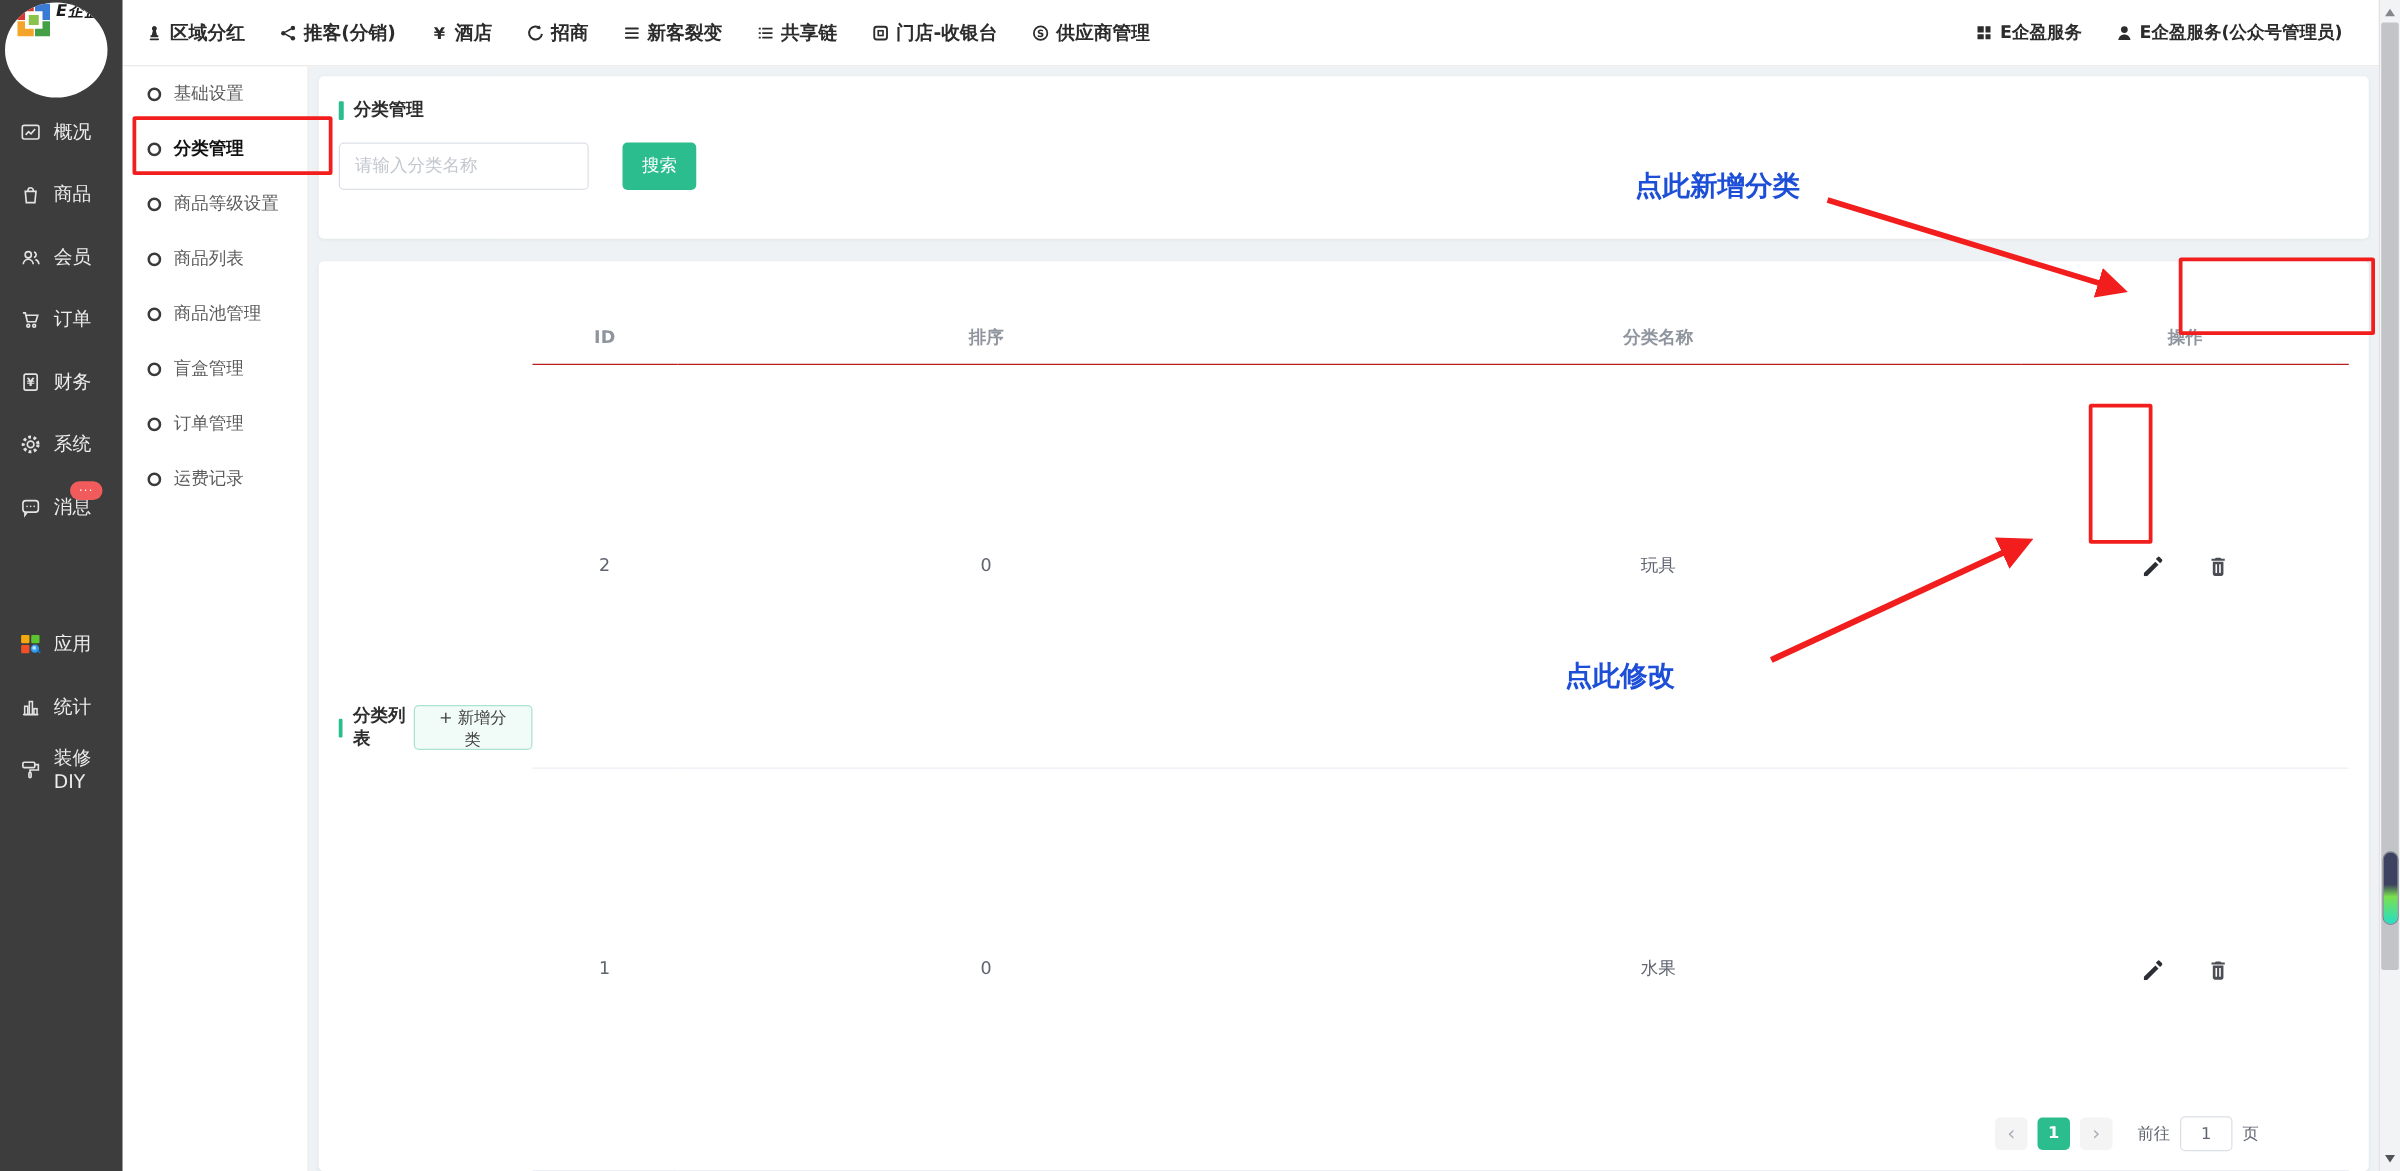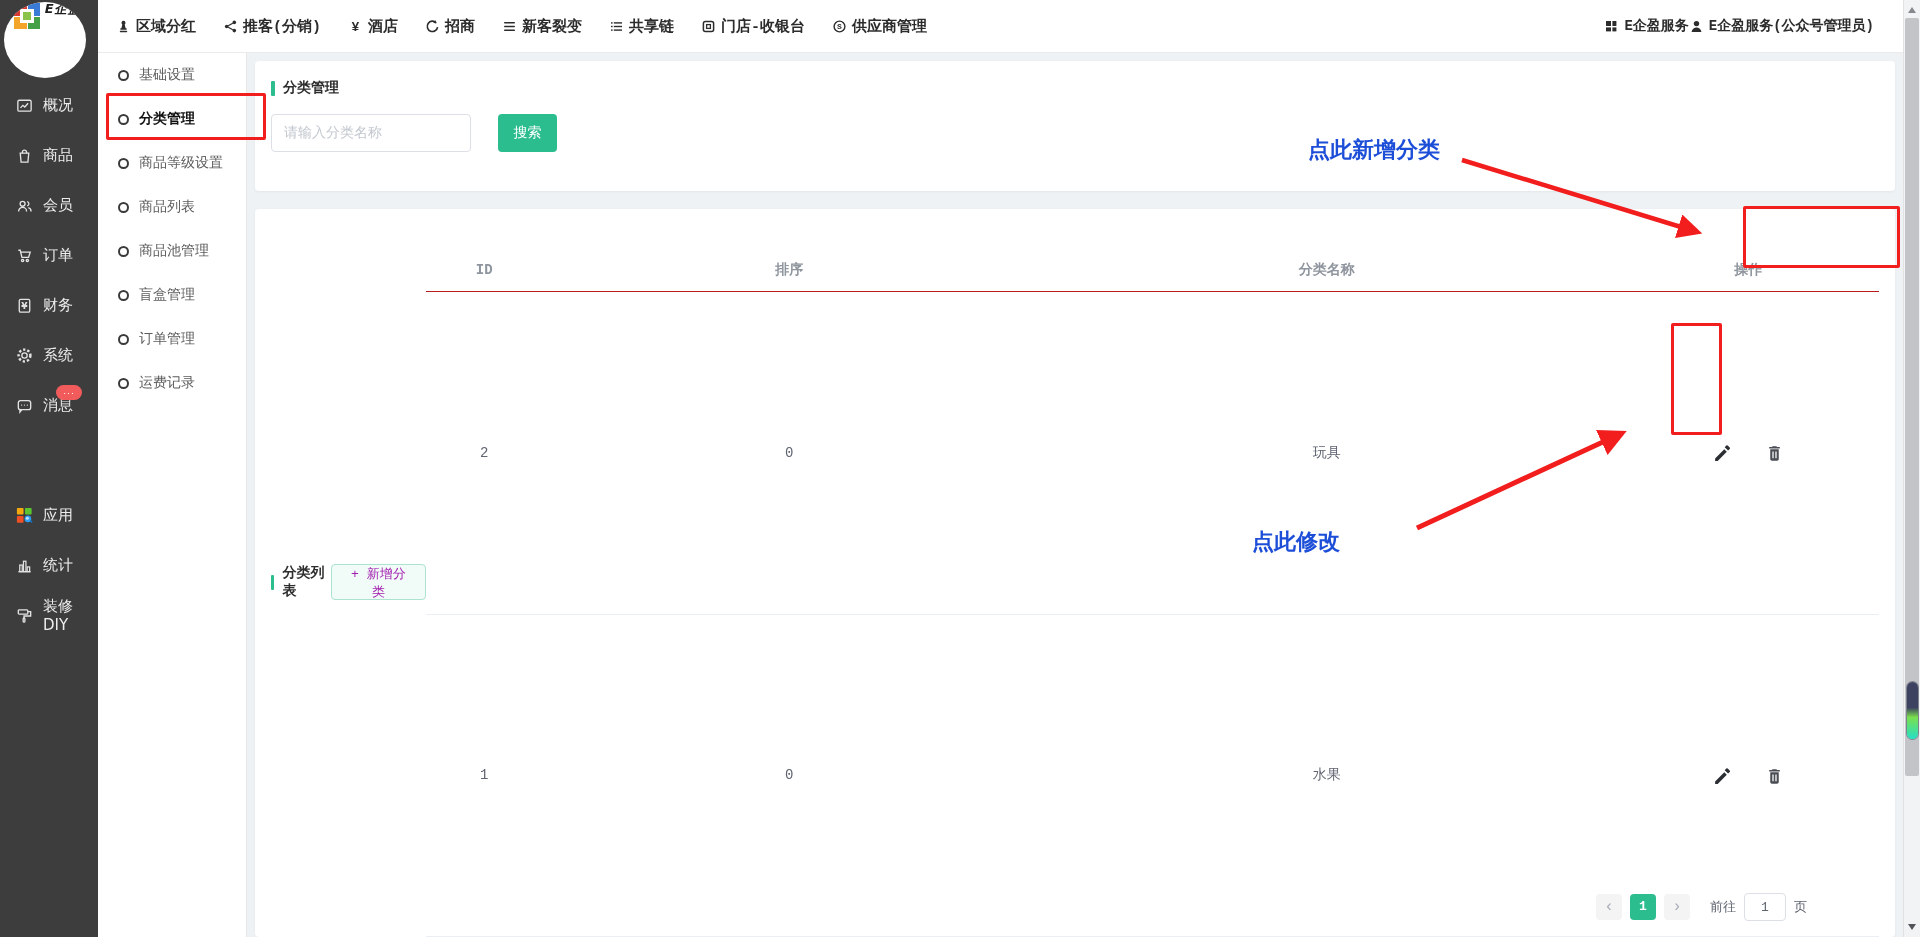--- a/index.html
+++ b/index.html
@@ -14,26 +14,26 @@
                display:flex;flex-direction:row;justify-content:center;overflow:hidden;}
   .logo-text{font-size:13px;font-weight:bold;font-style:italic;color:#1d1d1d;margin-top:-2px;letter-spacing:.5px;}
   .side-item{height:50px;display:flex;align-items:center;gap:9px;padding-left:15px;color:#ededed;
              font-size:15px;cursor:pointer;position:relative;}
   .side-item svg{flex:0 0 auto;}
   .side-group-bottom{margin-top:60px;}
   .badge{position:absolute;left:56px;top:5px;min-width:26px;height:15px;background:#f25b5b;border-radius:8px;
          color:#fff;font-size:9px;line-height:13px;text-align:center;letter-spacing:1px;padding:0 3px;box-sizing:border-box;}
 
   
-  .right-col{flex:1;display:flex;flex-direction:column;min-width:0;font-family:Liberation Mono, monospace;}
+  .right-col{flex:1;display:flex;flex-direction:column;min-width:0;}
   .topbar{flex:0 0 52px;background:#fff;border-bottom:1px solid #ebebeb;display:flex;align-items:center;
           justify-content:space-between;padding:0 46px 0 18px;position:relative;z-index:1;}
   .top-menu{display:flex;align-items:center;gap:27px;}
   .top-item{display:flex;align-items:center;gap:5px;font-size:15px;font-weight:600;color:#2c2c2c;cursor:pointer;white-space:nowrap;}
-  .top-right{display:flex;align-items:center;}
+  .top-right{display:flex;align-items:center;gap:26px;}
   .top-right .top-item{font-size:14px;font-weight:600;}
 
   .content-row{flex:1;display:flex;min-height:0;}
 
   
   .submenu{flex:0 0 148px;background:#fff;border-right:1px solid #e8e8e8;box-shadow:1px 0 4px rgba(0,0,0,.05);}
   .sub-item{height:44px;display:flex;align-items:center;gap:10px;padding-left:20px;font-size:14px;color:#5c5c5c;cursor:pointer;}
   .sub-item .ring{width:11px;height:11px;border:2px solid #3a3a3a;border-radius:50%;box-sizing:border-box;flex:0 0 auto;}
   .sub-item.active{color:#111;font-weight:600;}
 
@@ -45,21 +45,21 @@
   .tmark{width:4px;height:15px;background:#2cbd8e;border-radius:1px;}
   .search-row{margin-top:17px;display:flex;align-items:flex-end;gap:27px;}
   .search-input{width:200px;height:38px;box-sizing:border-box;border:1px solid #dcdfe6;border-radius:4px;
                 padding:0 12px;font-size:14px;color:#606266;outline:none;font-family:inherit;}
   .search-input::placeholder{color:#c3c7cf;}
   .search-btn{width:59px;height:38px;background:#2cbd8e;border:none;border-radius:4px;color:#fff;font-size:14px;
               cursor:pointer;font-family:inherit;}
 
   .card-list{flex:1;box-sizing:border-box;padding:18px 16px 0;position:relative;display:flex;flex-direction:row;}
   .list-head{display:flex;align-items:center;justify-content:space-between;}
-  .add-btn{height:36px;padding:0 17px;background:#f1fbf7;border:1px solid #abe3cf;border-radius:4px;color:#a21caf;
+  .add-btn{height:36px;padding:0 17px;background:#f1fbf7;border:1px solid #abe3cf;border-radius:4px;color:#404040;
            font-size:13px;cursor:pointer;font-family:inherit;}
   table{width:100%;border-collapse:collapse;margin-top:22px;}
   th{height:40px;font-size:14px;color:#8f959e;font-weight:700;text-align:center;border-bottom:1px solid #b91c1c;}
   td{height:60px;font-size:14px;color:#5f6470;text-align:center;border-bottom:1px solid #ebeef5;}
   .ops{display:flex;align-items:center;justify-content:center;gap:32px;}
   .op-btn{background:none;border:none;padding:2px;cursor:pointer;line-height:0;}
 
   .pagination{position:absolute;right:88px;bottom:16px;display:flex;align-items:center;gap:8px;
               font-size:13px;color:#5f6470;}
   .pg-btn{width:26px;height:26px;border:none;border-radius:4px;background:#f4f4f5;color:#a9aeb8;font-size:16px;

